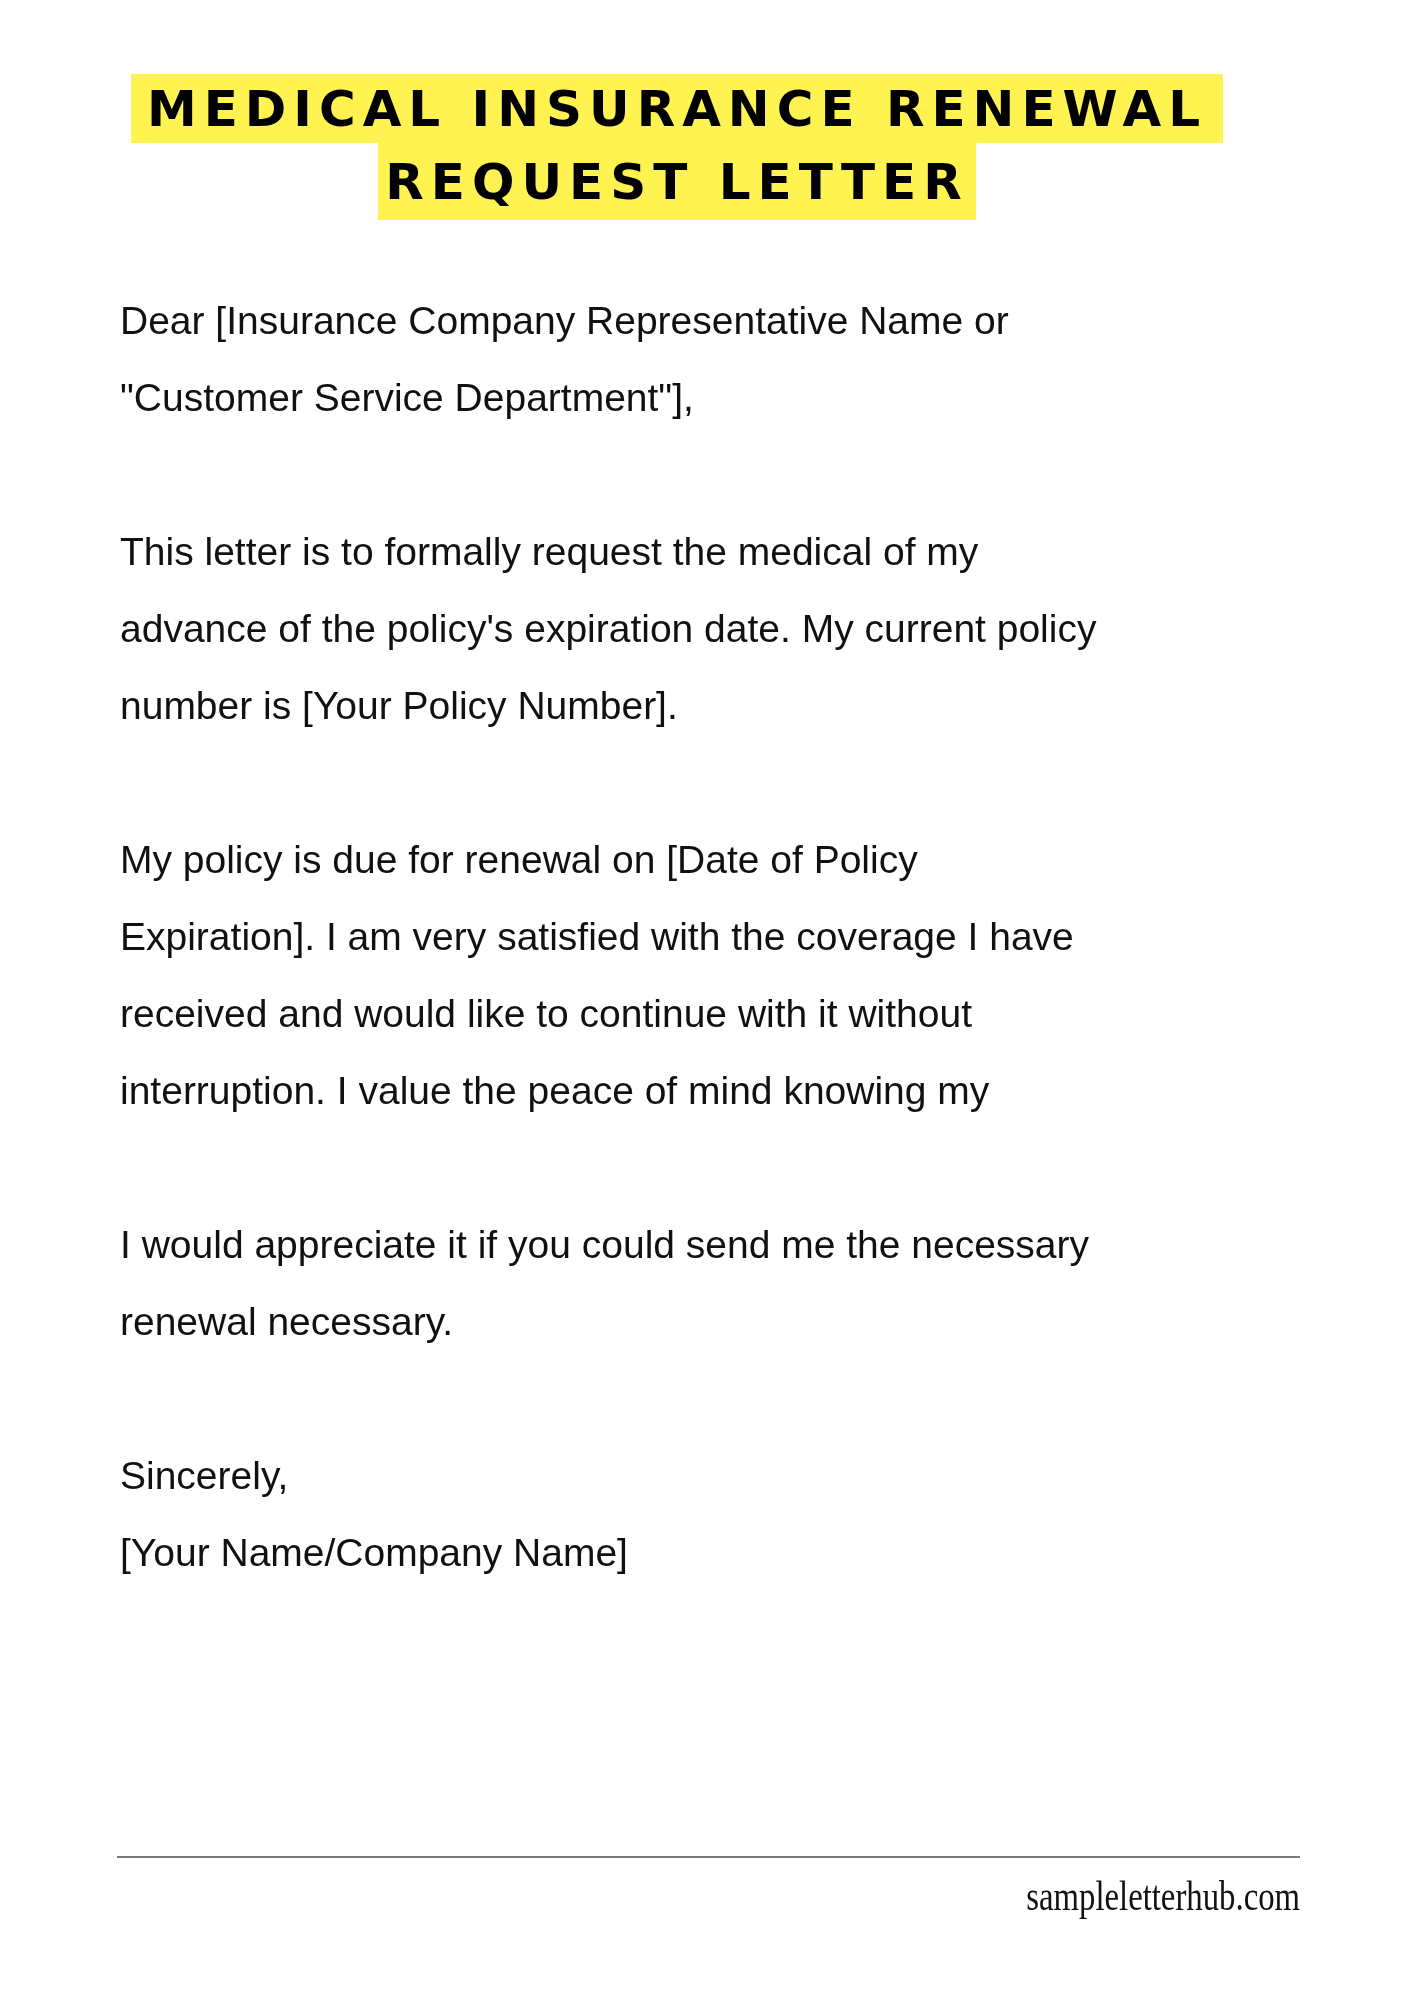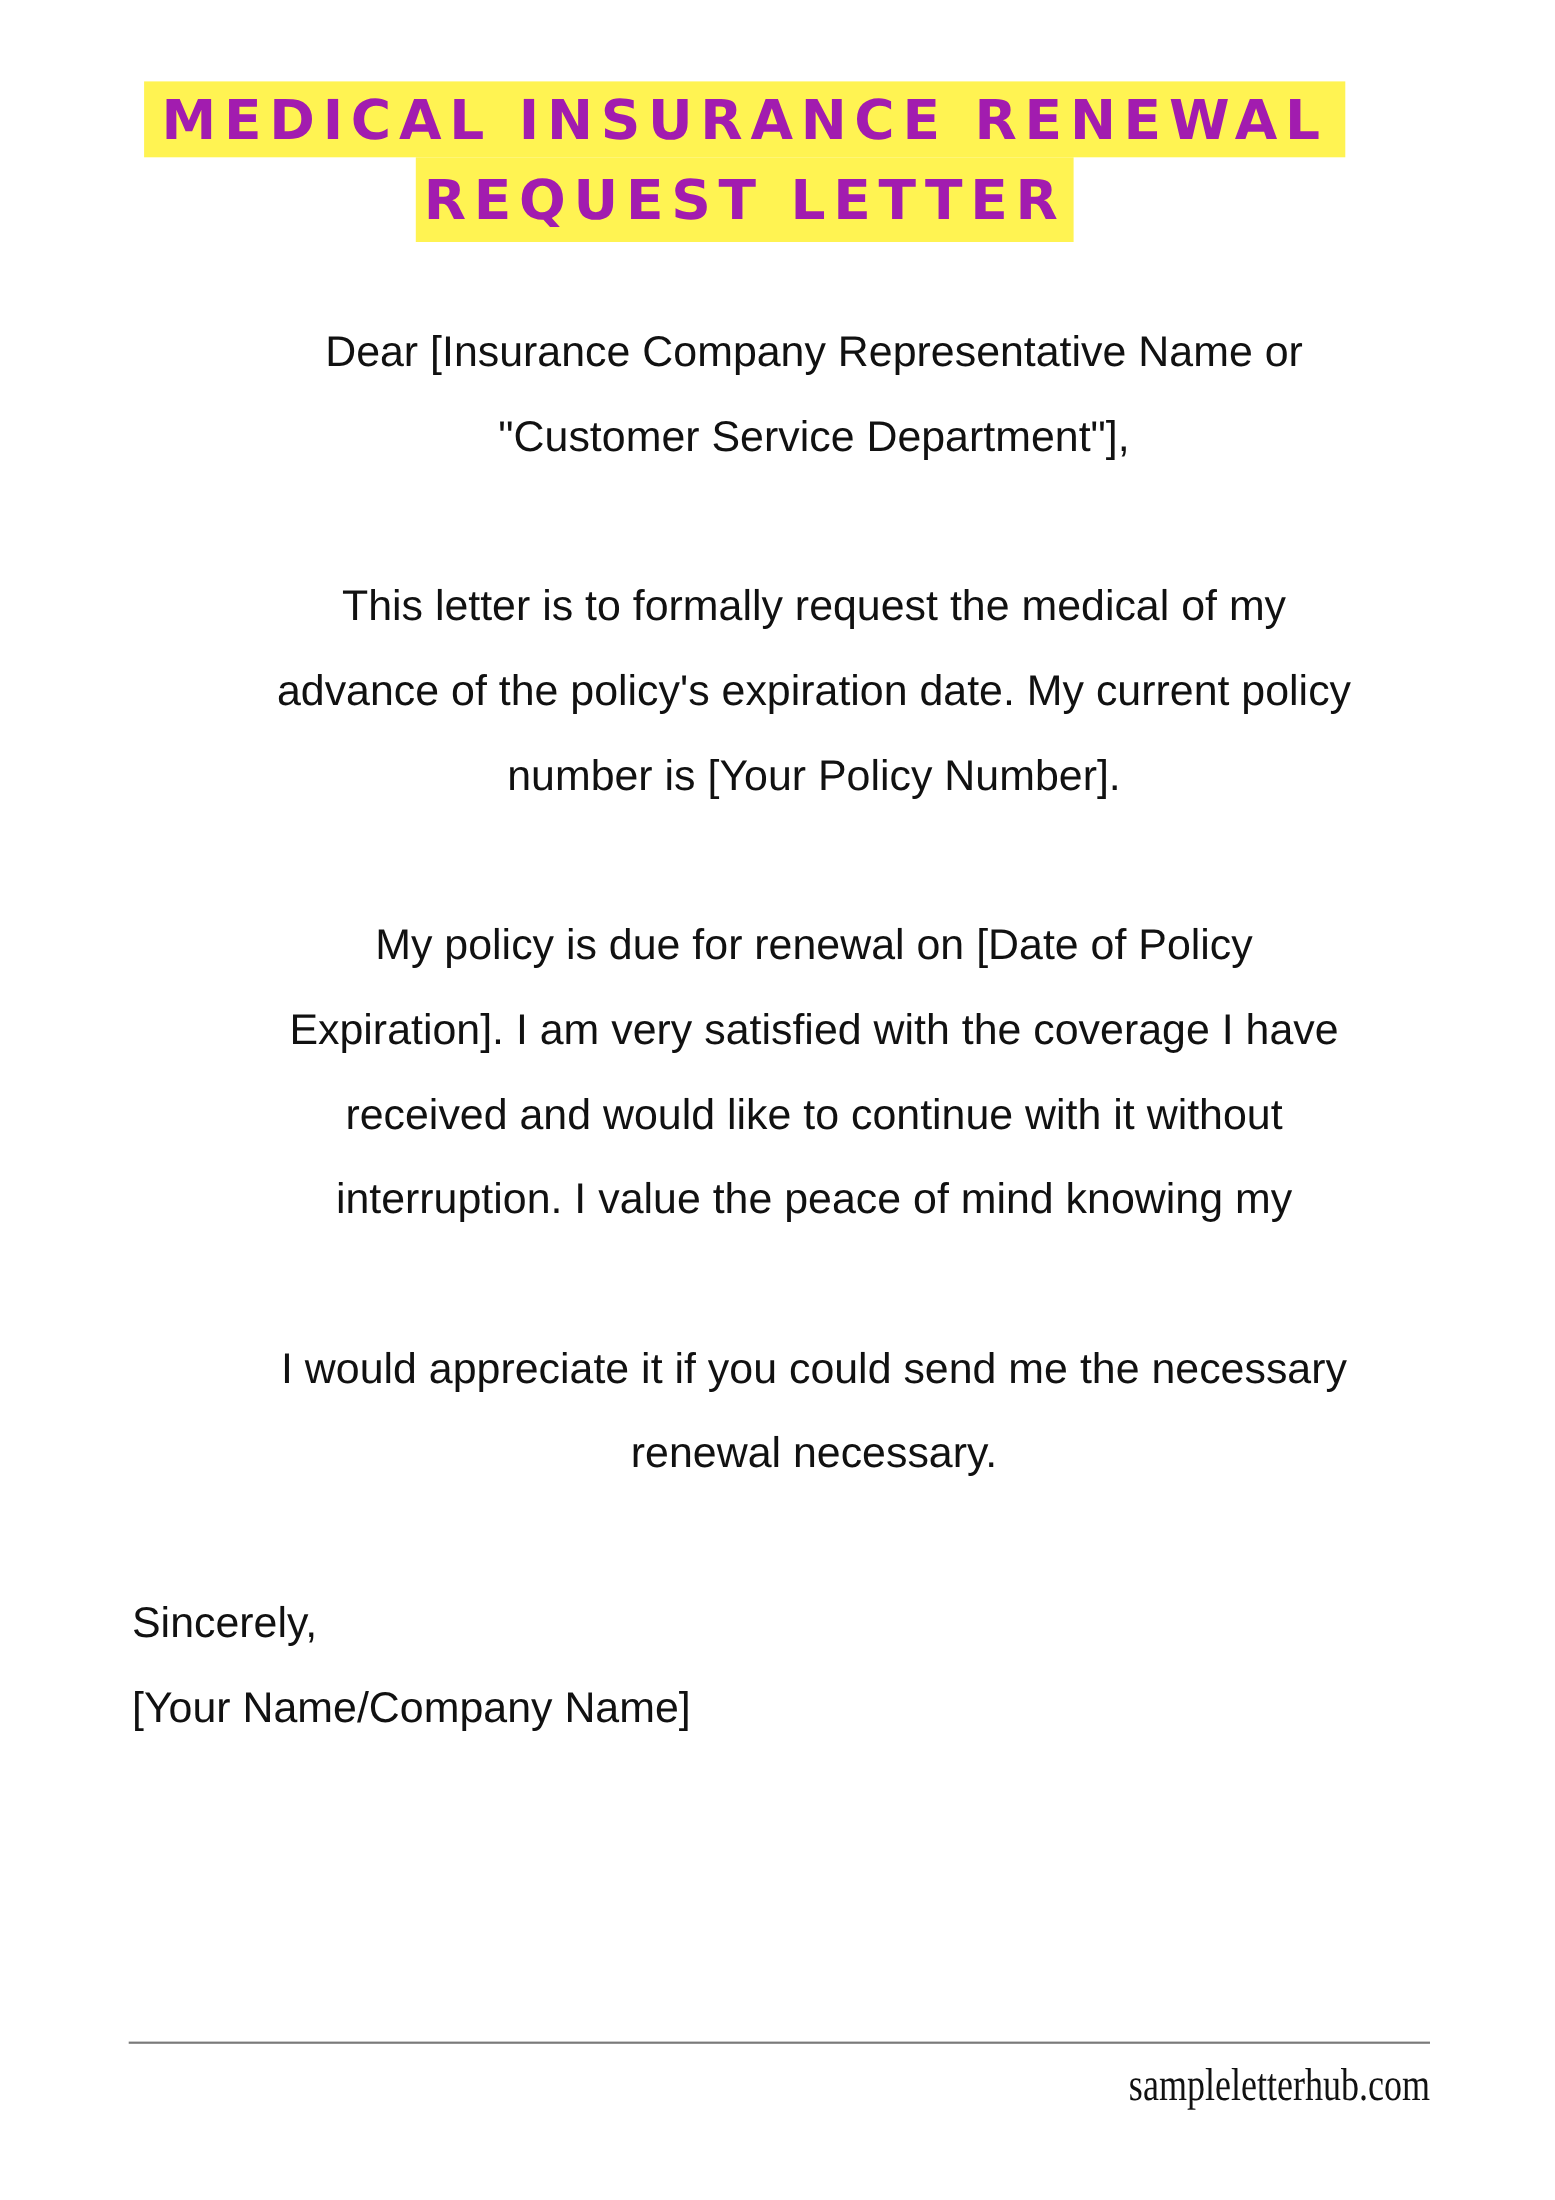--- a/index.html
+++ b/index.html
@@ -1,22 +1,22 @@
 <!DOCTYPE html>
 <html><head>
 <meta charset="utf-8">
 <style>
   html, body { margin: 0; padding: 0; background: #ffffff; }
   body { width: 1414px; height: 2000px; position: relative; overflow: hidden; font-family: "Liberation Sans", sans-serif; color: #111111; }
   .title { position: absolute; left: 0; top: 74px; width: 1414px; text-align: center; }
-  .title-line { display: inline-block; background: #fff352; font-family: "DejaVu Sans", sans-serif; font-weight: bold; font-size: 50px; letter-spacing: 7px; color: #a21caf; line-height: 70px; height: 70px; padding: 0 12px; white-space: nowrap; }
+  .title-line { display: inline-block; background: #fff352; font-family: "DejaVu Sans", sans-serif; font-weight: bold; font-size: 50px; letter-spacing: 7px; color: #000000; line-height: 70px; height: 70px; padding: 0 12px; white-space: nowrap; }
   .title-line.l1 { position: absolute; left: 131px; width: 1092px; top: 0; height: 69px; padding: 0; text-align: center; }
   .title-line.l2 { position: absolute; left: 378px; width: 598px; top: 69px; height: 77px; padding: 0; text-align: center; line-height: 78px; }
   .body { position: absolute; left: 120px; top: 282px; width: 1240px; font-size: 39px; line-height: 77px; color: #111111; }
-  .para { margin: 0 0 77px 0; text-align: center; }
+  .para { margin: 0 0 77px 0; }
   .para .line { display: block; white-space: nowrap; }
   .closing { margin: 0; }
   .closing .line { display: block; white-space: nowrap; }
   .divider { position: absolute; left: 117px; top: 1856px; width: 1183px; height: 2px; background: #7a7a7a; }
   .footer { position: absolute; right: 114px; top: 1872px; font-family: "Liberation Serif", serif; font-size: 42px; color: #111; transform: scaleX(0.78); transform-origin: right center; white-space: nowrap; }
 </style>
 </head>
 <body>
 
 <div class="title">

